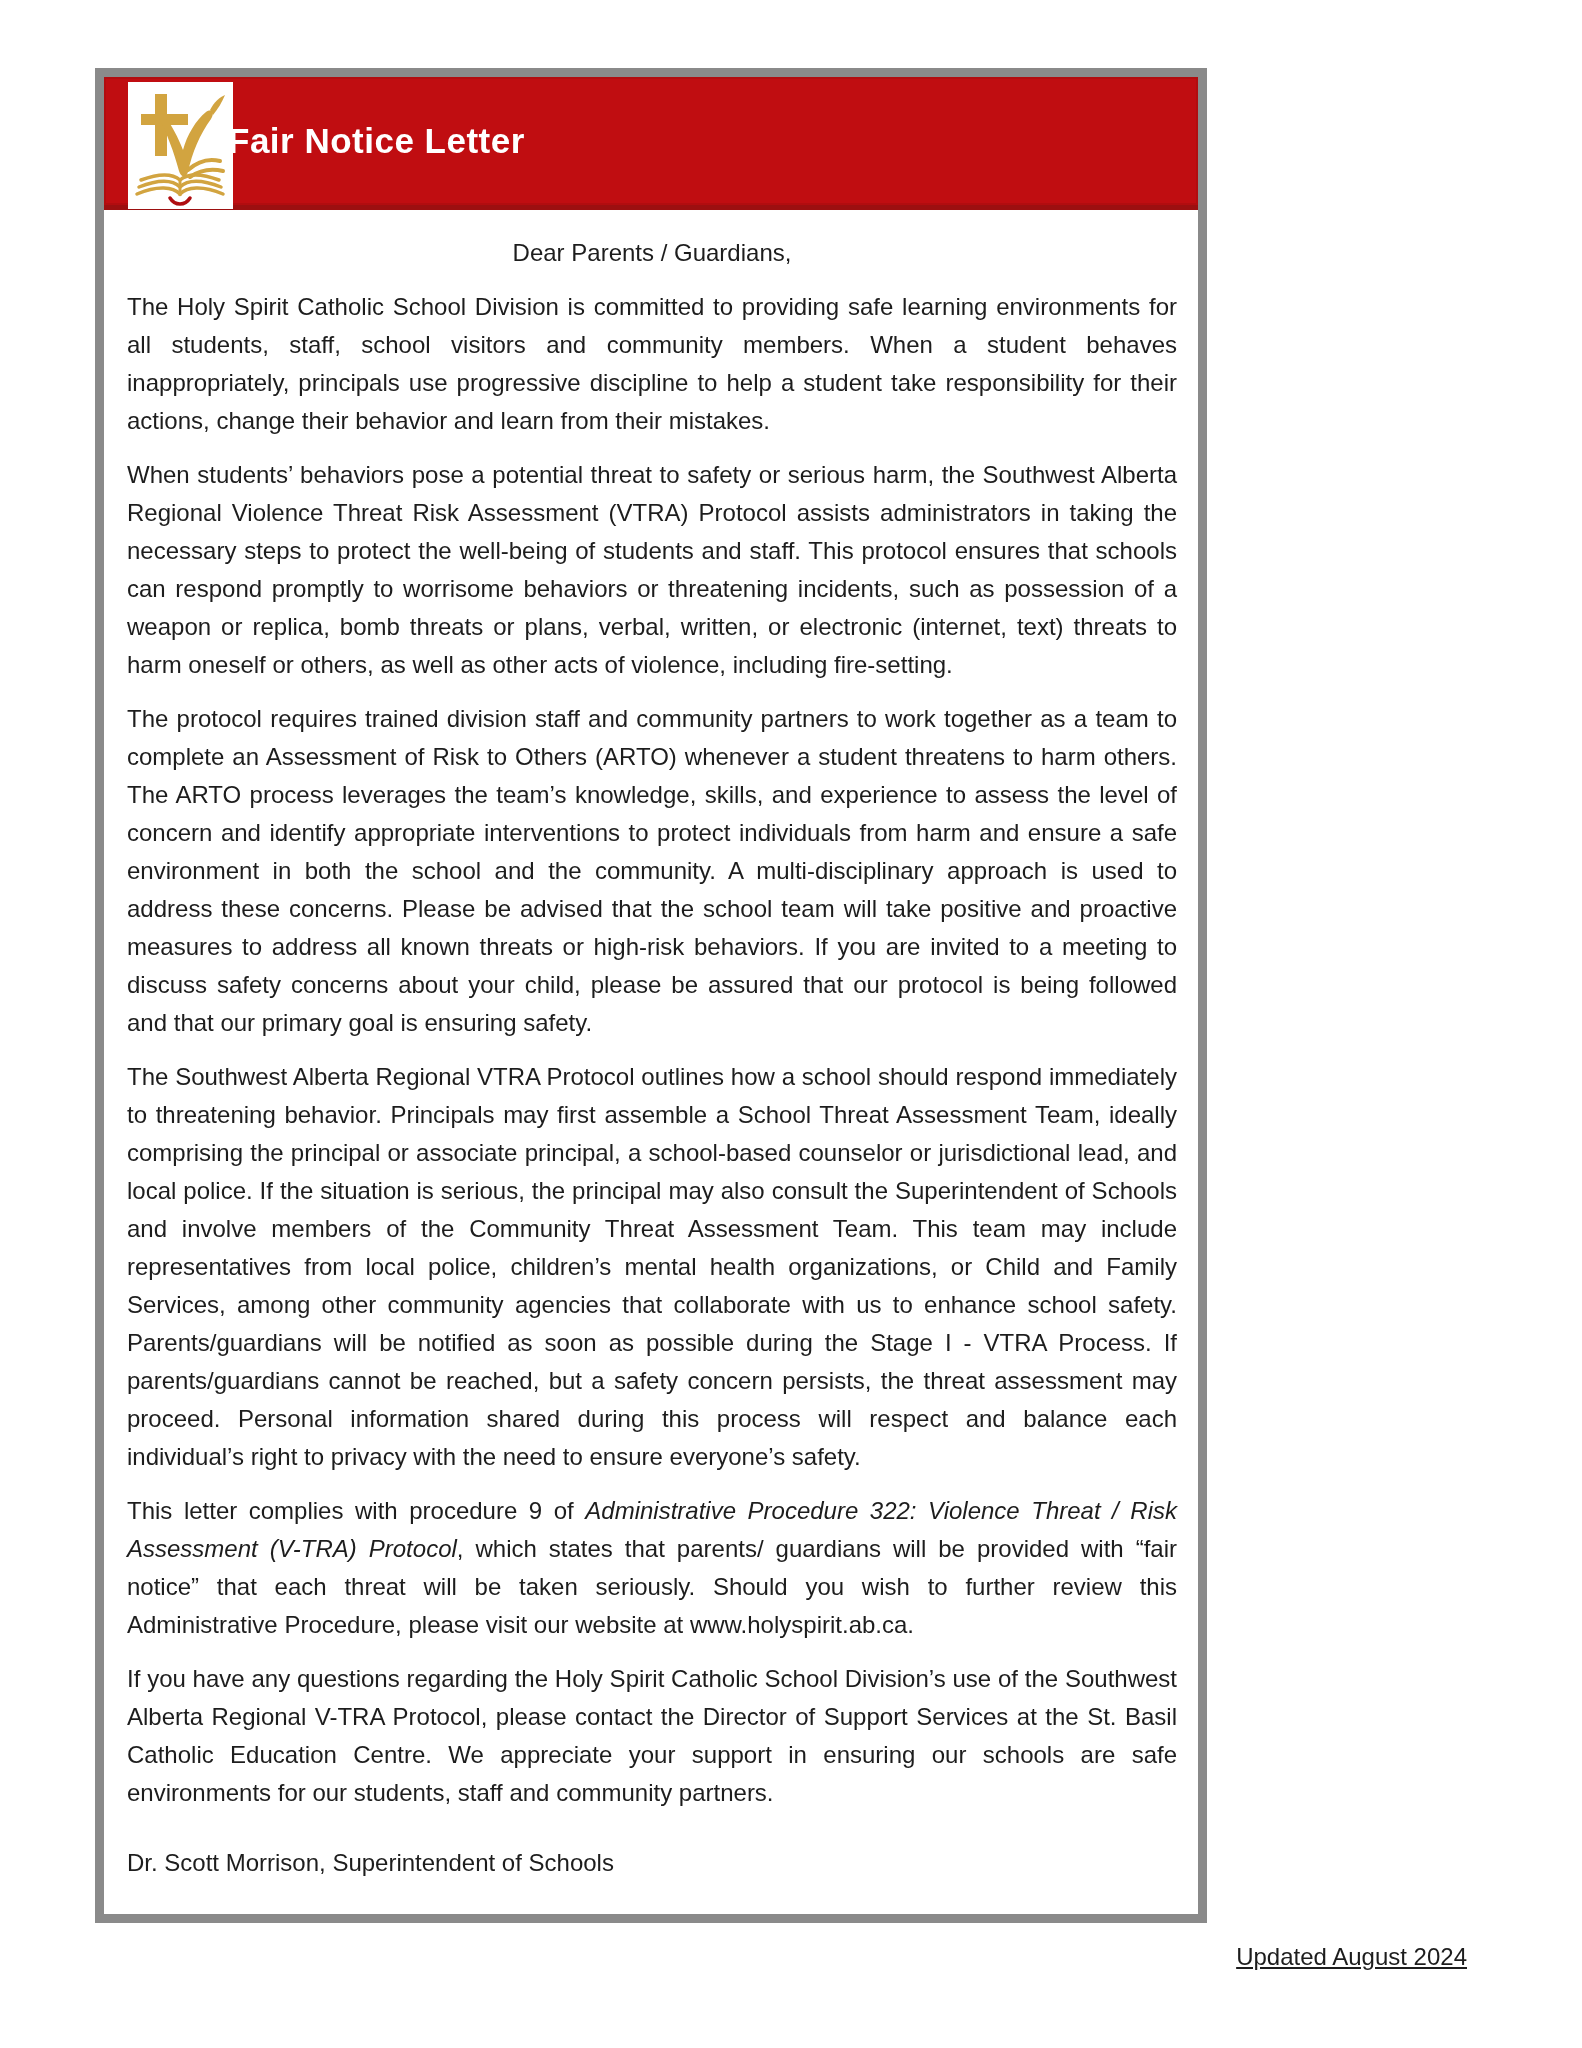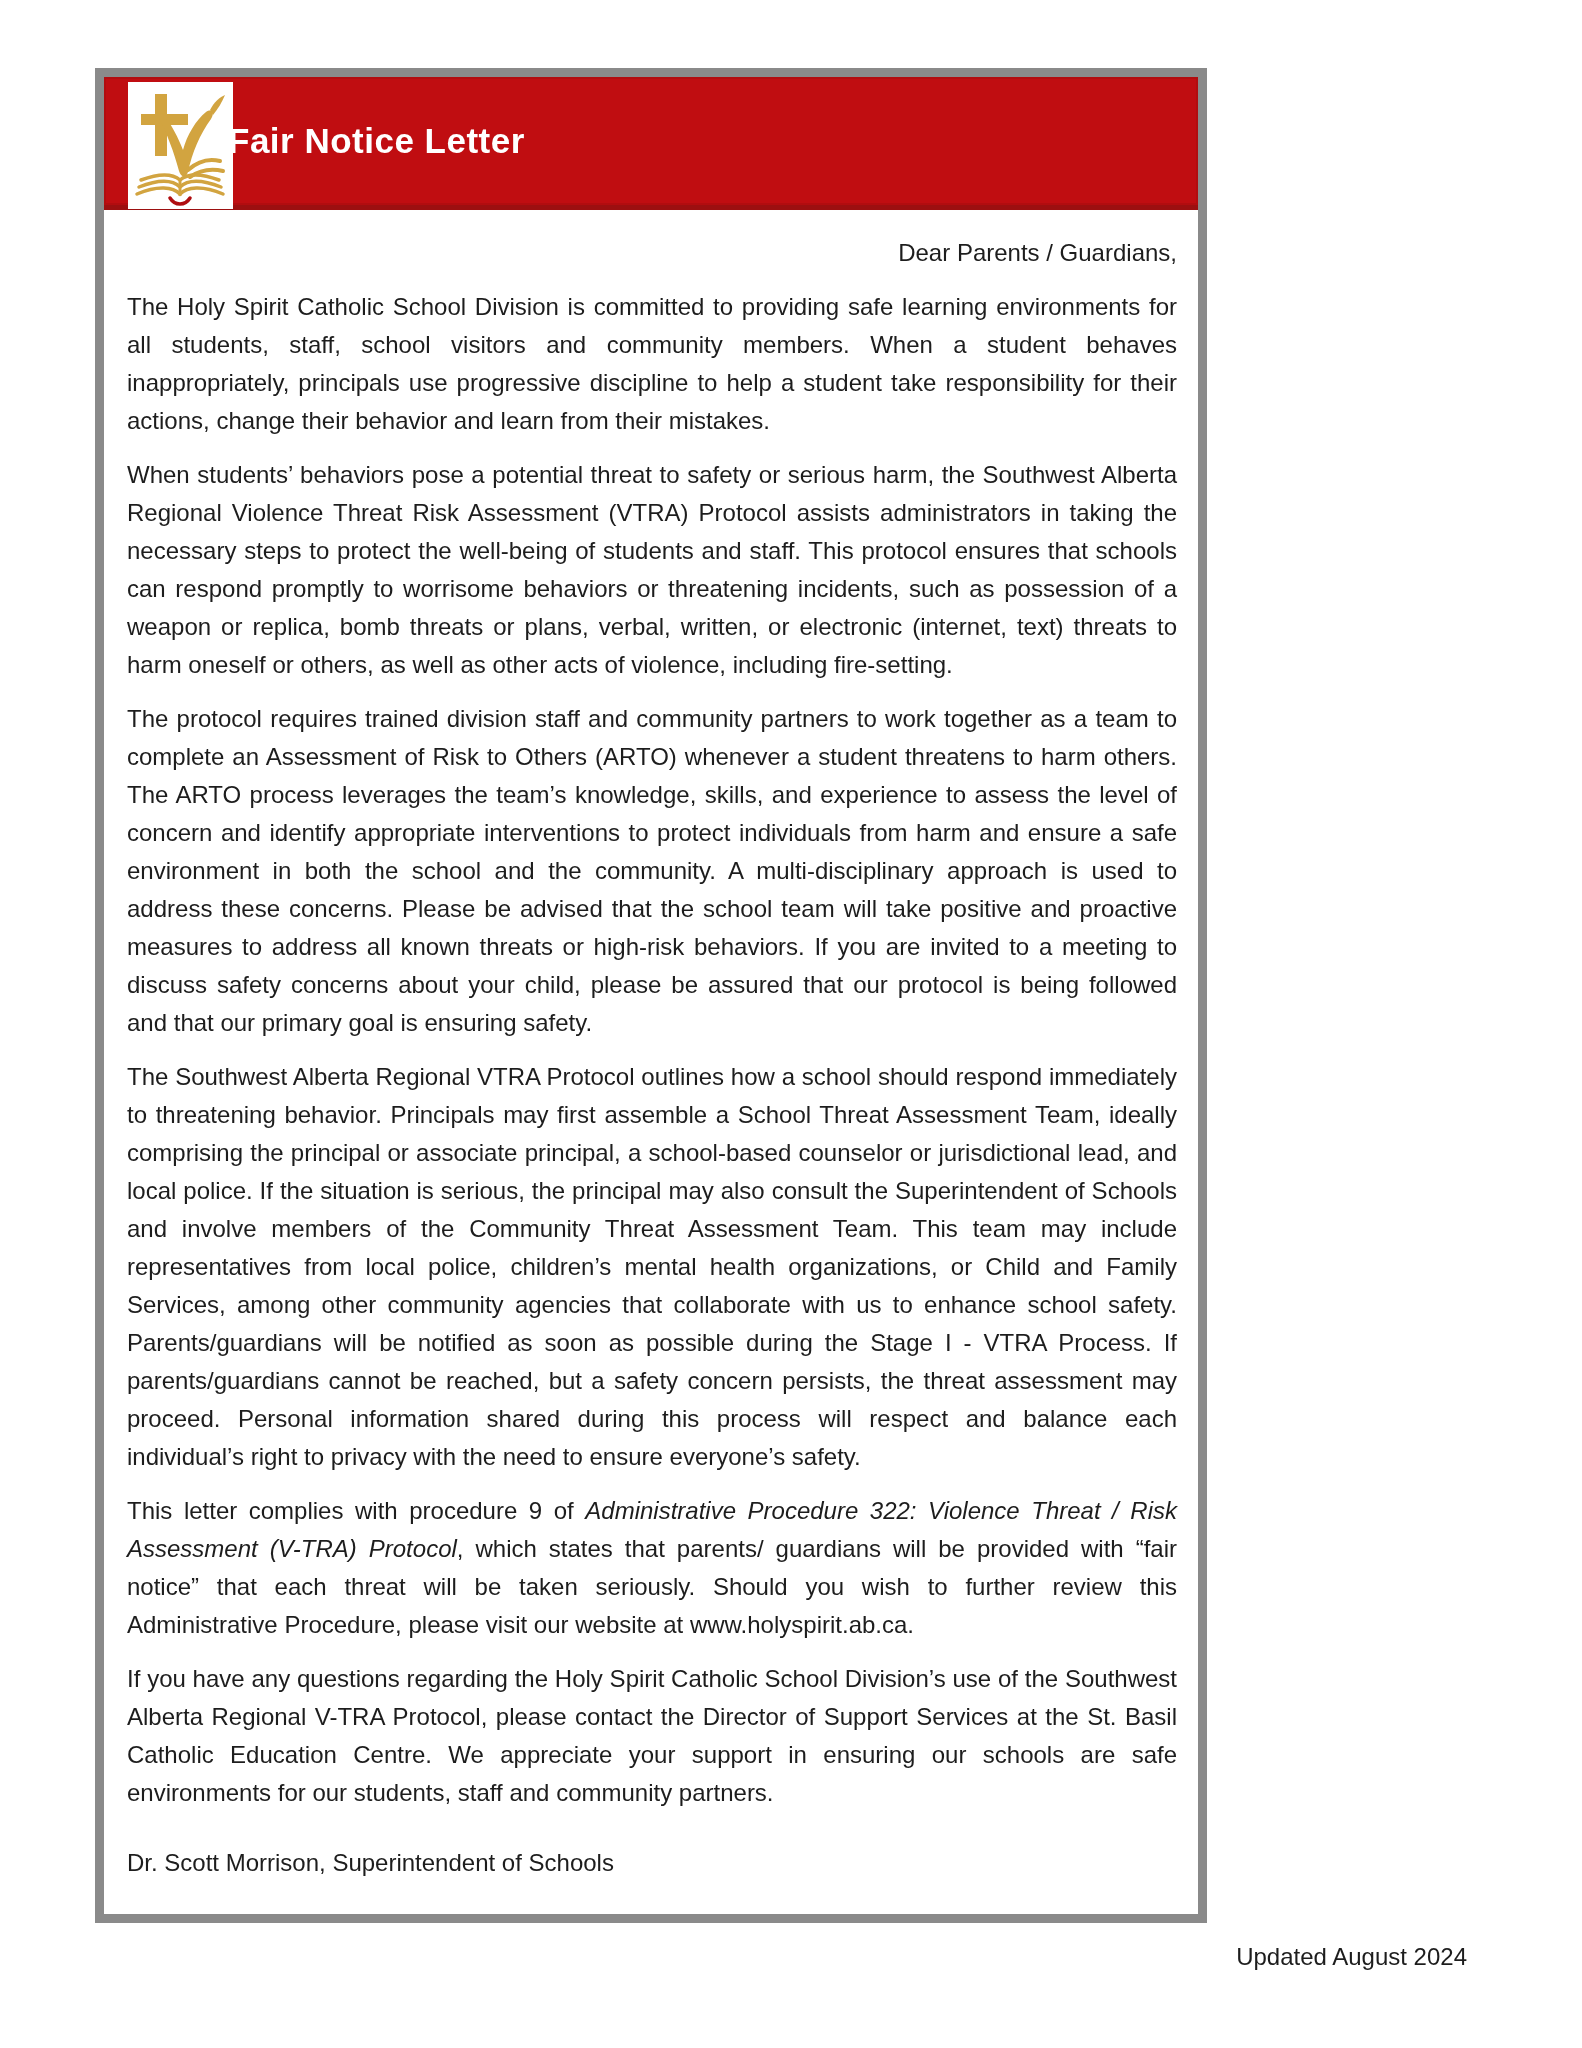--- a/index.html
+++ b/index.html
@@ -58,40 +58,41 @@
     padding: 24px 21px 0 23px;
     font-size: 24px;
     line-height: 38px;
     text-align: justify;
   }
   .content p {
     margin: 16px 0 0 0;
   }
   .content p.salutation {
     margin-top: 0;
-    text-align: right;
+    text-align: center;
   }
   .content p.closing {
     margin-top: 22px;
     text-align: left;
   }
   .content p.signature {
     margin-top: 32px;
     text-align: left;
   }
   .content em {
     font-style: italic;
   }
   .footer {
     position: absolute;
     top: 1942px;
     right: 115px;
     font-size: 24px;
     line-height: 30px;
     color: #1d1d1d;
+    text-decoration: underline;
   }
 </style>
 </head>
 <body>
 
 <div class="frame">
 
   <div class="banner">
     <div class="logo-box">
       <svg viewBox="0 0 105 127" width="105" height="127" xmlns="http://www.w3.org/2000/svg">

